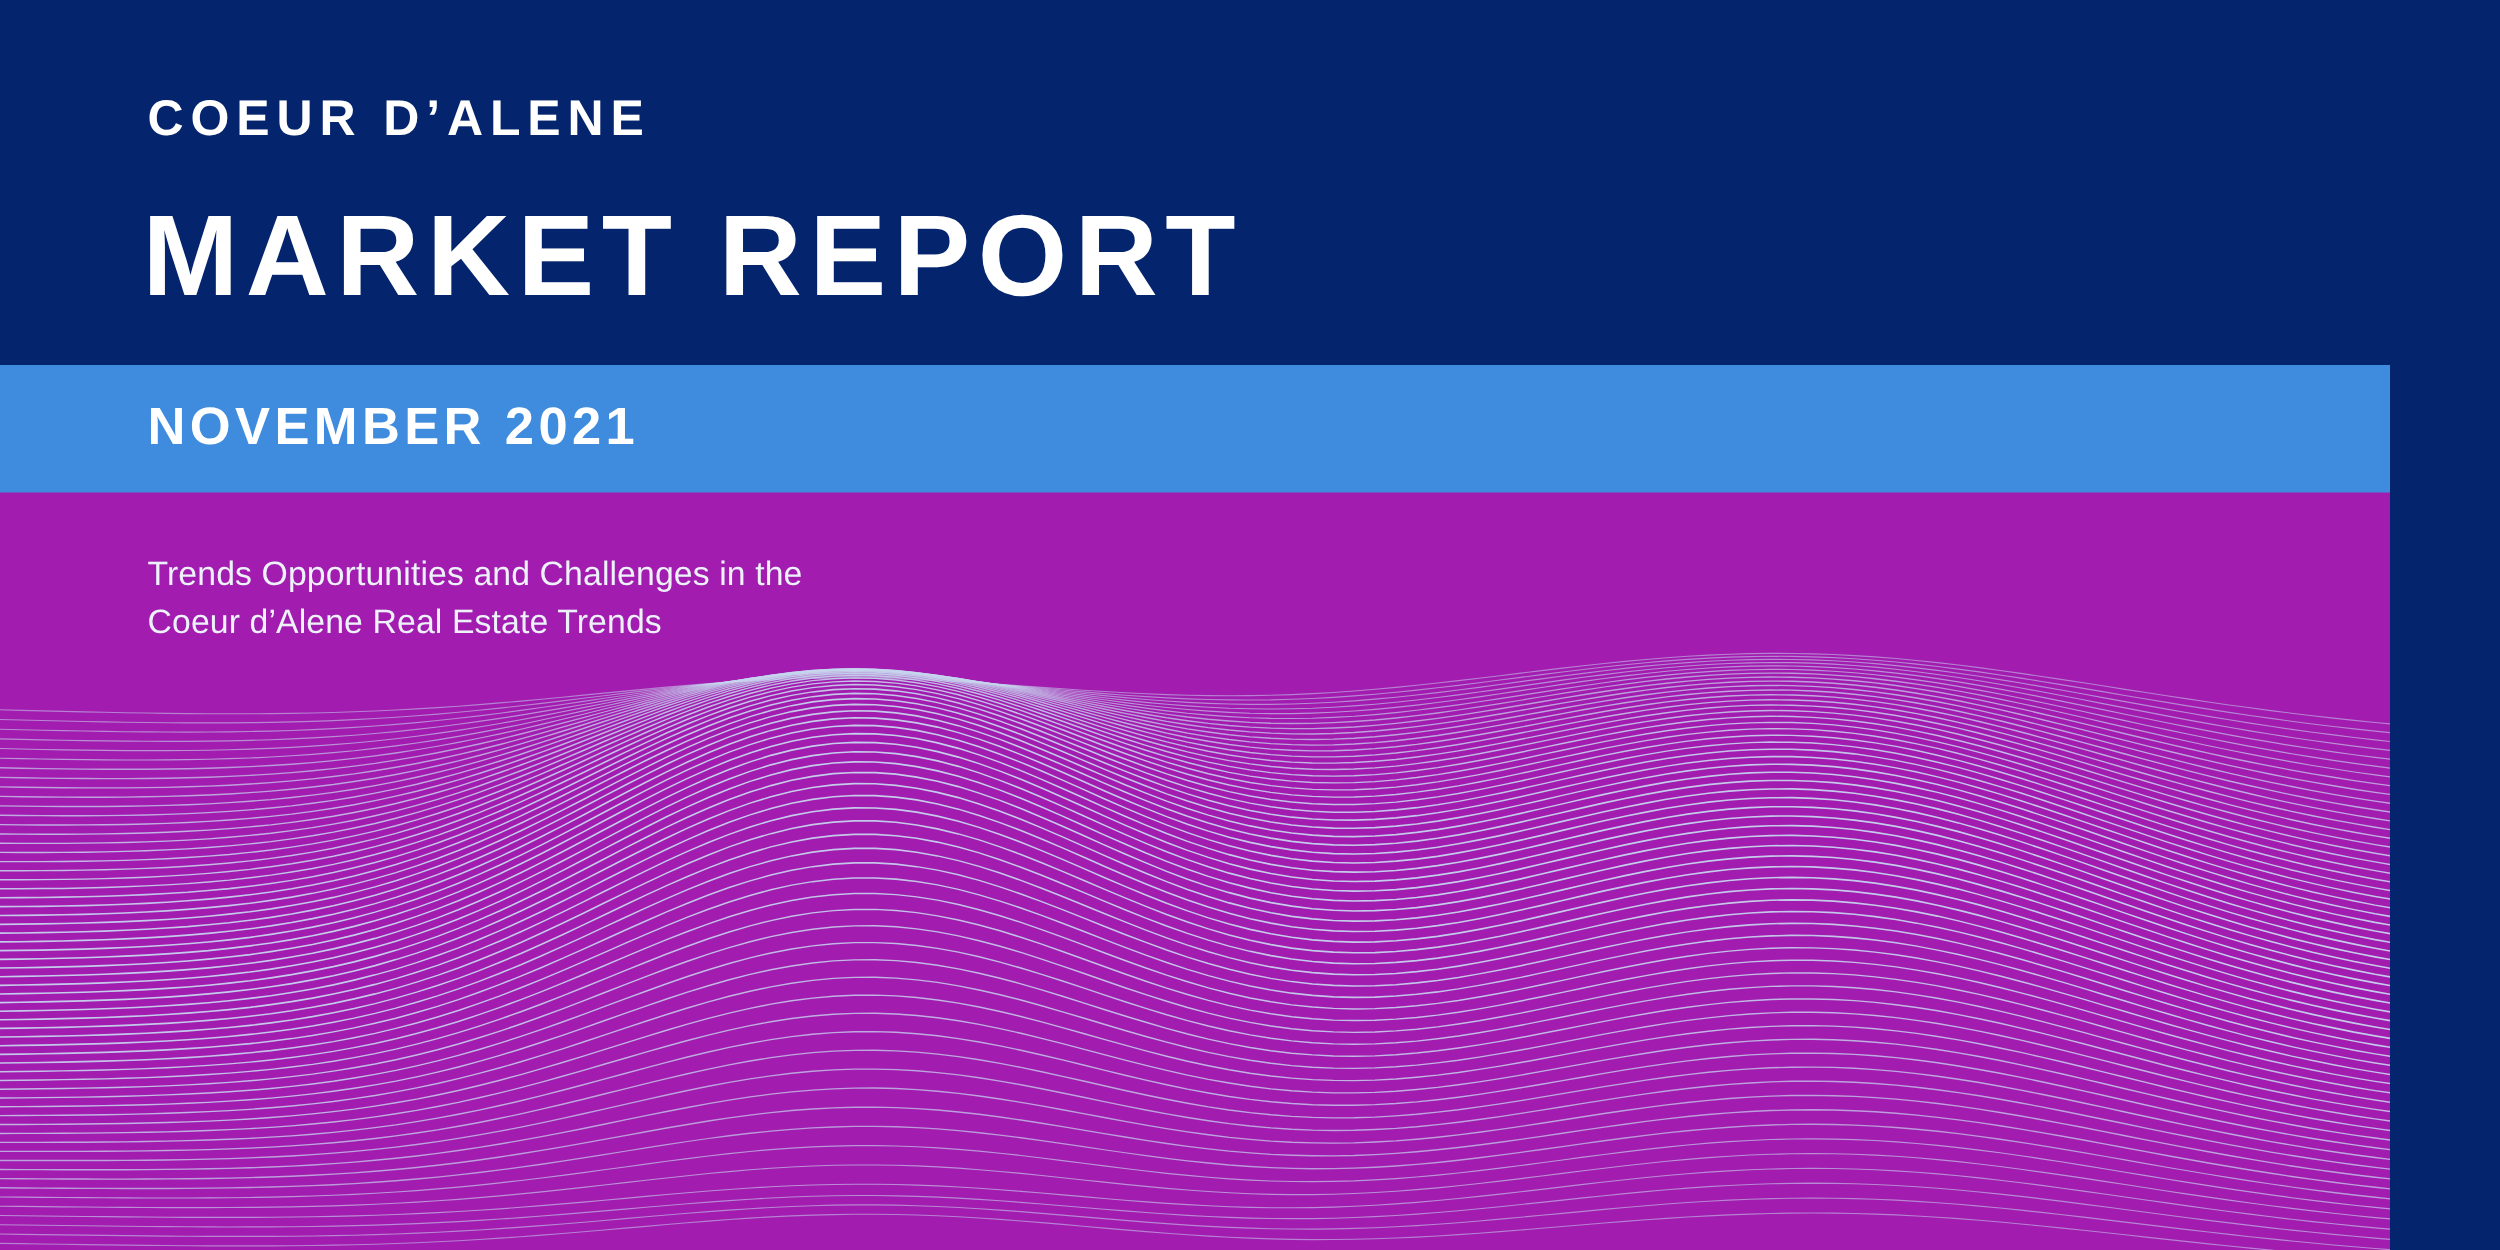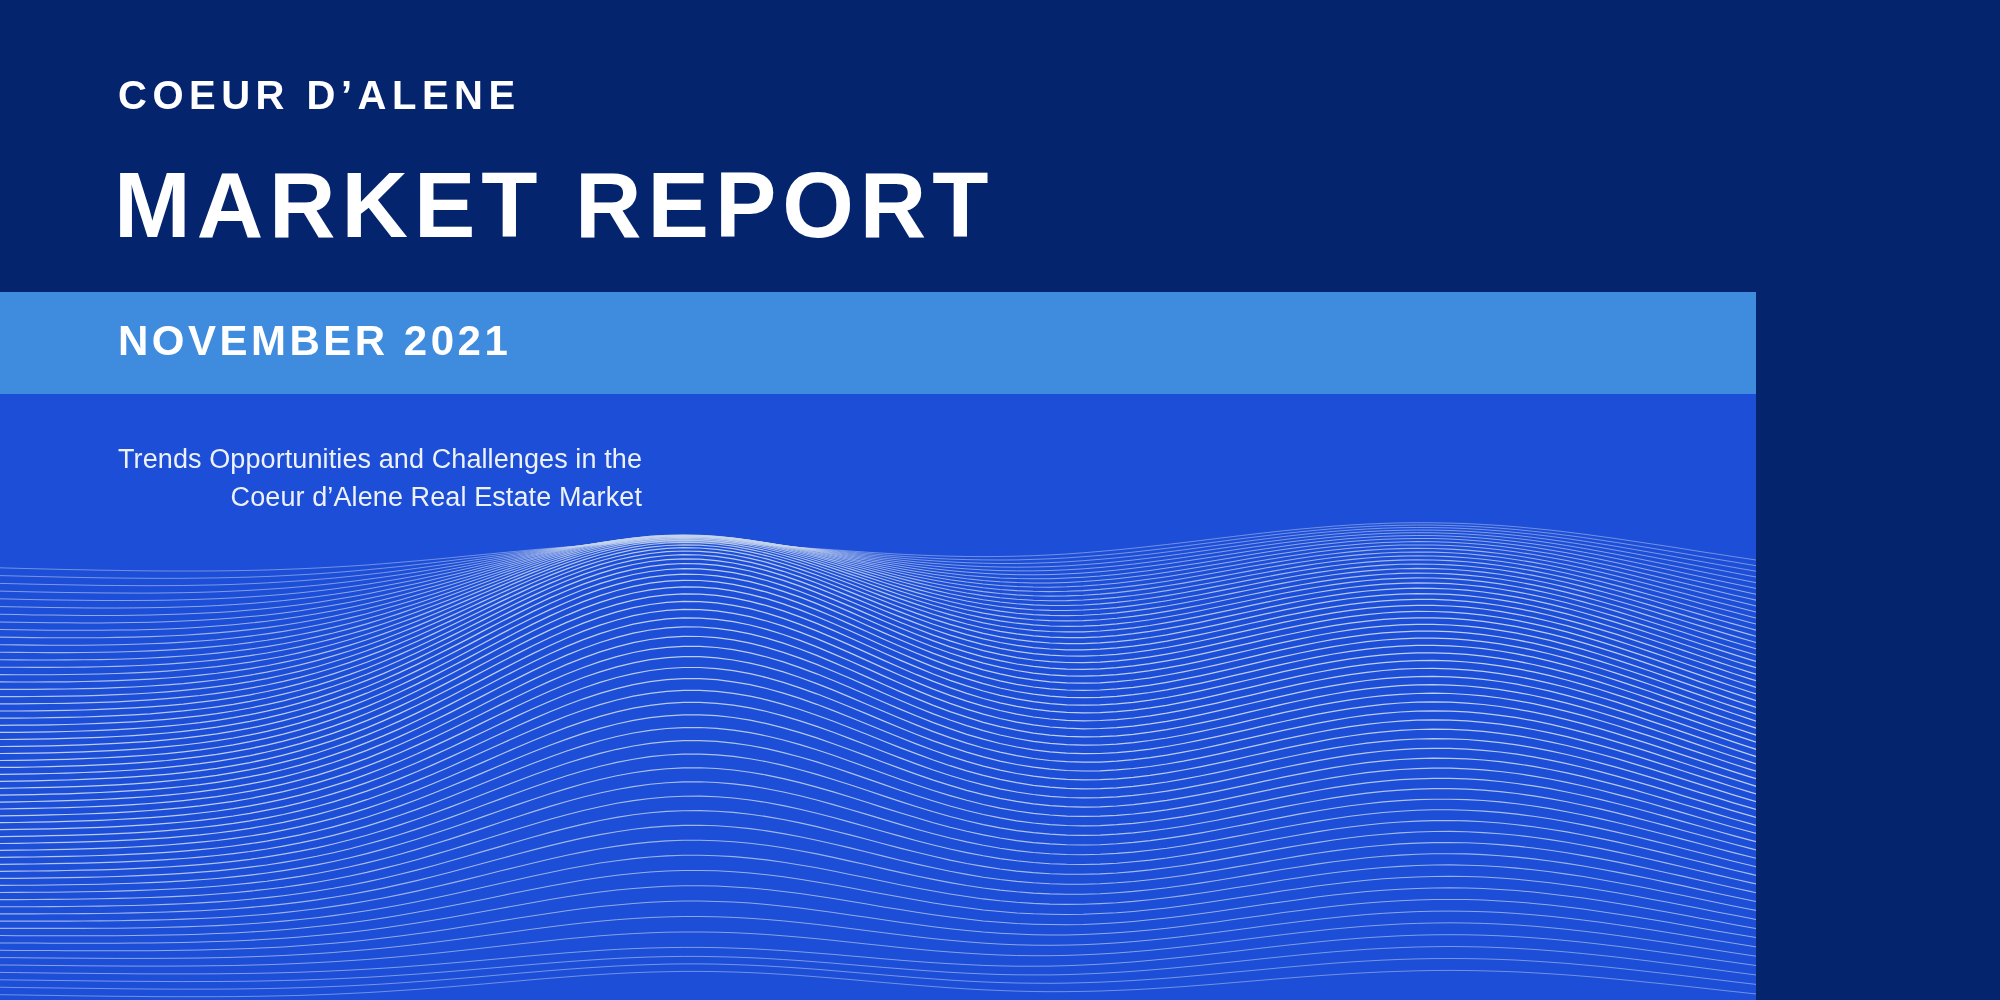--- a/index.html
+++ b/index.html
@@ -6,23 +6,23 @@
   * { margin:0; padding:0; box-sizing:border-box; }
   html, body {
     width:2000px; height:1000px;
     overflow:hidden;
     background:#04246D;
     font-family:"Liberation Sans", sans-serif;
   }
 
   .cover {
     position:relative;
-    width:1756px;
+    width:1912px;
     height:1000px;
-    background:#1d4ed8;
+    background:#a21caf;
     overflow:hidden;
   }
 
   
   .wave-art {
     position:absolute;
     left:0;
     bottom:0;
     width:2000px;
     height:560px;
@@ -91,21 +91,20 @@
   .subdesc {
     position:absolute;
     left:118px;
     top:440px;
     z-index:2;
     color:#EDF2FA;
     font-size:27px;
     font-weight:400;
     line-height:1.42;
     letter-spacing:0.1px;
-    text-align:right;
   }
   .subdesc-line { display:block; white-space:nowrap; }
 </style>
 </head>
 <body>
 
 <div class="cover">
 
   <div class="wave-art">
     <svg viewBox="0 0 2000 560" preserveAspectRatio="none" xmlns="http://www.w3.org/2000/svg">
@@ -178,16 +177,16 @@
     <div class="kicker">COEUR D’ALENE</div>
     <div class="headline">MARKET REPORT</div>
   </div>
 
   <div class="accent-band">
     <div class="band-date">NOVEMBER 2021</div>
   </div>
 
   <div class="subdesc">
     <span class="subdesc-line">Trends Opportunities and Challenges in the</span>
-    <span class="subdesc-line">Coeur d’Alene Real Estate Market</span>
+    <span class="subdesc-line">Coeur d’Alene Real Estate Trends</span>
   </div>
 
 </div>
 
 </body></html>

